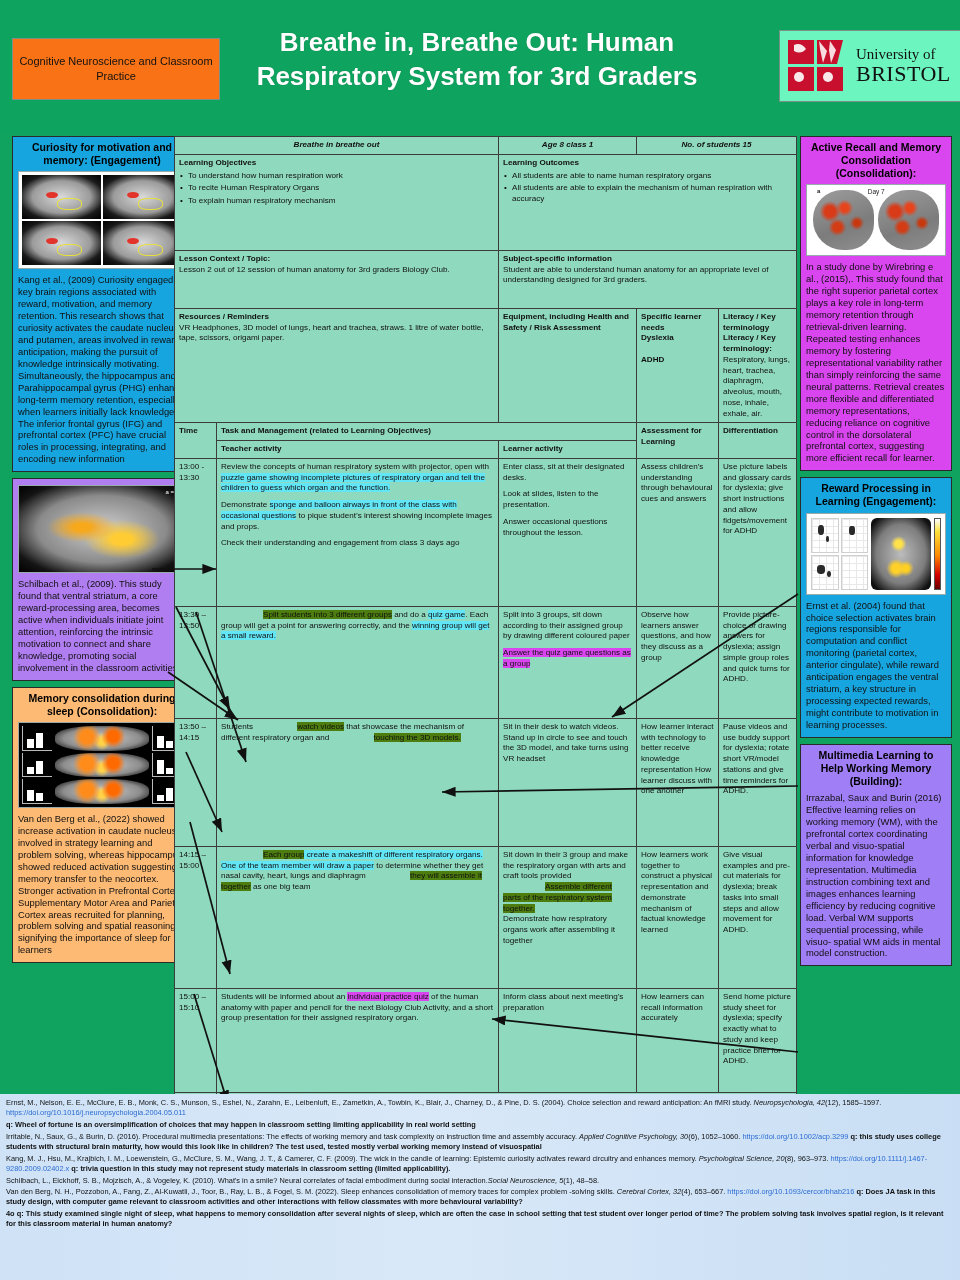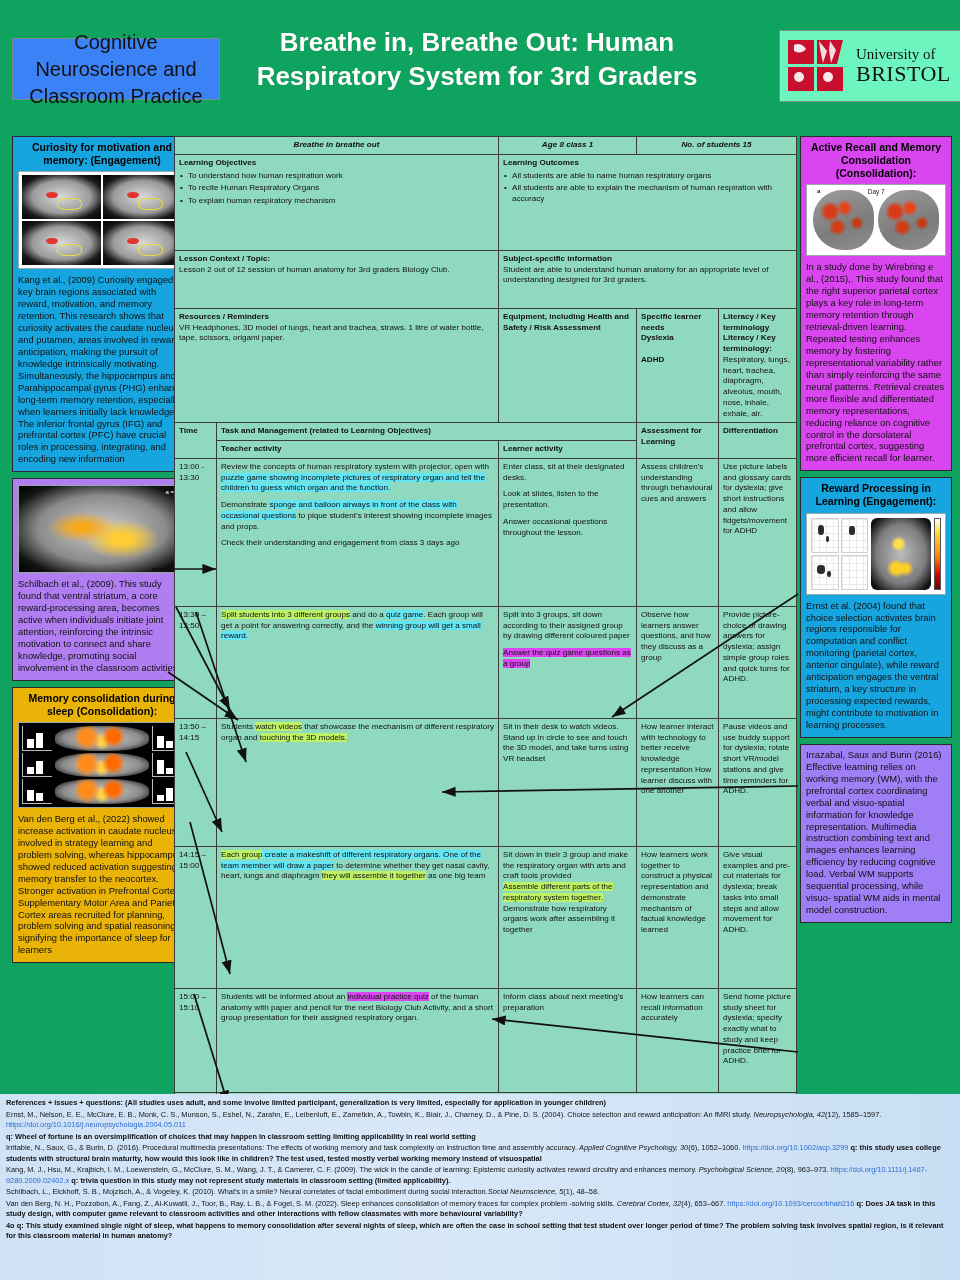--- a/index.html
+++ b/index.html
@@ -12,23 +12,23 @@
   }
 
   
   #header{
     position:absolute; left:0; top:0; width:960px; height:132px;
     background:#0ea35e;
     display:flex; align-items:center;
   }
   #hdr-badge{
     position:absolute; left:12px; top:38px; width:208px; height:62px;
-    background:#3b82f6; border:1px solid #7a8f88;
+    background:#f97316; border:1px solid #7a8f88;
     display:flex; align-items:center; justify-content:center; text-align:center;
-    font-size:20px; line-height:1.35; color:#111;
+    font-size:11px; line-height:1.35; color:#111;
   }
   #hdr-title{
     position:absolute; left:232px; top:26px; width:490px;
     text-align:center; color:#ffffff;
     font-size:26px; font-weight:bold; line-height:1.3;
     text-shadow:0 0 1px rgba(0,0,0,.25);
   }
   #hdr-logo{
     position:absolute; left:740px; top:30px; width:208px; height:72px;
     background:#6cf5bf; border:1px solid #7a8f88;
@@ -49,21 +49,21 @@
 
   
   .panel{ border:1px solid #2a2a2a; padding:4px 5px 6px; margin-bottom:6px; }
   .panel h3{
     font-size:10.5px; font-weight:bold; text-align:center; line-height:1.25;
     margin-bottom:4px; color:#000;
   }
   .panel p{ font-size:9.4px; line-height:1.27; color:#101010; text-align:left; }
   .p-cyan   { background:#17a5e0; }
   .p-purple { background:#b07ef0; }
-  .p-pink   { background:#eab308; }
+  .p-pink   { background:#fdba74; }
   .p-magenta{ background:#d946ef; }
   .p-violet { background:#a07ef5; }
 
   .imgbox{ width:100%; background:#fff; border:1px solid #9aa; margin:2px 0 5px; overflow:hidden; }
 
   
   .scan4{ height:96px; display:grid; grid-template-columns:1fr 1fr; grid-template-rows:1fr 1fr;
           gap:2px; padding:3px; background:#ffffff; }
   .scan-cell{ background:radial-gradient(ellipse at 50% 50%, #d9d9d9 0%, #9b9b9b 52%, #1a1a1a 76%, #000 100%);
               position:relative; }
@@ -135,21 +135,21 @@
   table.lesson td{
     border:1px solid #3c3c3c; padding:3px 4px; vertical-align:top; line-height:1.33;
   }
   .hd{ font-weight:bold; }
   .ctr{ text-align:center;font-style:italic; }
   .bullets{ margin:2px 0 0 9px; }
   .bullets li{ margin-bottom:2px; list-style:none; position:relative; }
   .bullets li::before{ content:"•"; position:absolute; left:-8px; }
   .sp{ display:block; height:6px; }
   mark.cy{ background:#62e5f5; color:#111; }
-  mark.pu{ background:#bef264; color:#111; }
+  mark.pu{ background:#4d7c0f; color:#111;margin-left:42px; }
   mark.mg{ background:#d946ef; color:#111; }
 
   
   #arrows{ position:absolute; left:0; top:0; width:960px; height:962px; pointer-events:none; }
 
   
   #refs{
     position:absolute; left:0; top:1094px; width:960px; height:186px;
     background:linear-gradient(90deg,#cfe2f6 0%,#d8e8f8 45%,#c9def4 100%);
     padding:4px 6px 0; overflow:hidden;
@@ -441,20 +441,21 @@
             <div class="srcell"></div>
           </div>
           <div class="srright"></div>
           <div class="cbar"></div>
         </div>
       </div>
       <p>Ernst et al. (2004) found that choice selection activates brain regions responsible for computation and conflict monitoring (parietal cortex, anterior cingulate), while reward anticipation engages the ventral striatum, a key structure in processing expected rewards, might contribute to motivation in learning processes.</p>
     </div>
 
     <div class="panel p-violet">
+      <h3>Multimedia Learning to Help Working Memory (Building):</h3>
       <p>Irrazabal, Saux and Burin (2016) Effective learning relies on working memory (WM), with the prefrontal cortex coordinating verbal and visuo-spatial information for knowledge representation. Multimedia instruction combining text and images enhances learning efficiency by reducing cognitive load. Verbal WM supports sequential processing, while visuo- spatial WM aids in mental model construction.</p>
     </div>
   </div>
 
   <svg id="arrows">
     <defs>
       <marker id="ah" markerWidth="9" markerHeight="9" refX="8" refY="3" orient="auto">
         <path d="M0,0 L8,3 L0,6 z" fill="#111"></path>
       </marker>
     </defs>
@@ -467,21 +468,20 @@
       <path d="M190,690 L230,842"></path>
       <path d="M194,862 L228,972"></path>
       <path d="M798,462 L612,585"></path>
       <path d="M798,654 L442,660"></path>
       <path d="M798,920 L492,887"></path>
     </g>
   </svg>
 </div>
 
 <div id="refs">
-  <p class="b">References + issues + questions: (All studies uses adult, and some involve limited participant, generalization is very limited, especially for application in younger children)</p>
 
   <p>
     <span>Ernst, M., Nelson, E. E., McClure, E. B., Monk, C. S., Munson, S., Eshel, N., Zarahn, E., Leibenluft, E., Zametkin, A., Towbin, K., Blair, J., Charney, D., &amp; Pine, D. S. (2004). Choice selection and reward anticipation: An fMRI study. </span><span class="it">Neuropsychologia, 42</span><span>(12), 1585–1597. </span><span class="lnk">https://doi.org/10.1016/j.neuropsychologia.2004.05.011</span>
   </p>
 
   <p class="b">q: Wheel of fortune is an oversimplification of choices that may happen in classroom setting limiting applicability in real world setting</p>
 
   <p>
     <span>Irritable, N., Saux, G., &amp; Burin, D. (2016). Procedural multimedia presentations: The effects of working memory and task complexity on instruction time and assembly accuracy. </span><span class="it">Applied Cognitive Psychology, 30</span><span>(6), 1052–1060. </span><span class="lnk">https://doi.org/10.1002/acp.3299</span><span class="b"> q: this study uses college students with structural brain maturity, how would this look like in children? The test used, tested mostly verbal working memory instead of visuospatial</span>
   </p>

